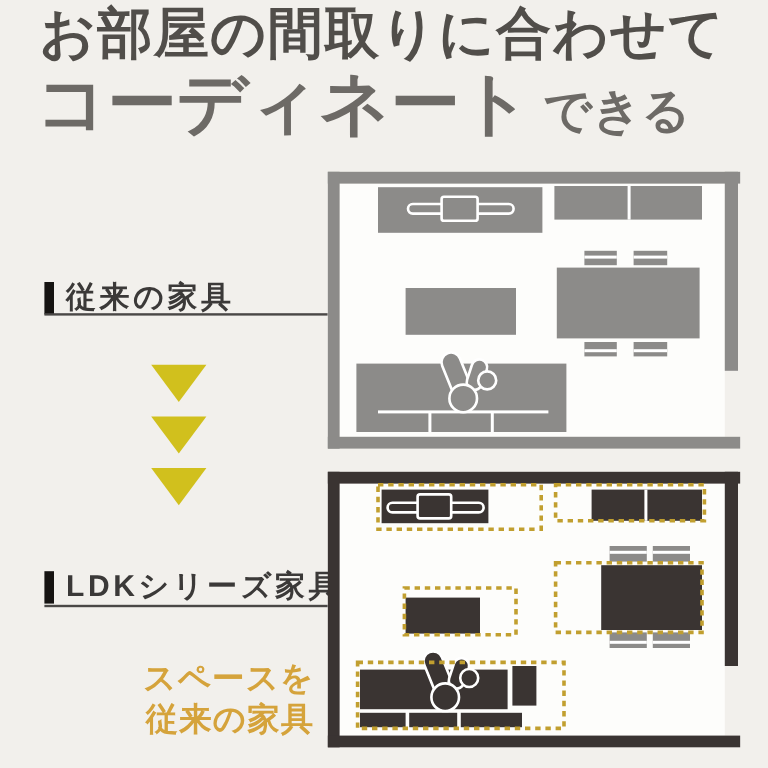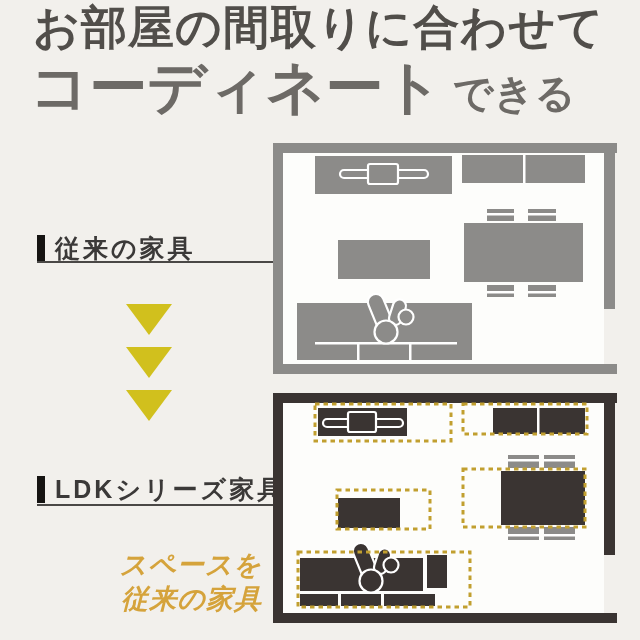--- a/index.html
+++ b/index.html
@@ -26,21 +26,21 @@
   #label-after{top:476px;justify-content:space-between;}
   .rule{position:absolute;left:37px;width:236px;height:2px;background:var(--rule);}
   #rule-before{top:261px;}
   #rule-after{top:504px;}
 
   .arrows{position:absolute;left:126px;top:304px;display:flex;flex-direction:column;}
   .tri{width:0;height:0;border-left:23px solid transparent;border-right:23px solid transparent;
        border-top:31px solid var(--arrow-yellow);margin-bottom:12px;}
 
   .caption{position:absolute;right:378px;top:549px;text-align:right;color:var(--gold-text);
-           font-size:27px;font-weight:700;letter-spacing:1px;line-height:1.25;white-space:nowrap;font-style:italic;}
+           font-size:27px;font-weight:700;letter-spacing:1px;line-height:1.25;white-space:nowrap;}
 
   .fp{position:absolute;left:273px;}
   #fp-before{top:143px;}
   #fp-after{top:393px;}
   .interior{fill:var(--plan-interior);}
   #fp-before .f{fill:var(--plan-gray);}
   #fp-after .f{fill:var(--plan-dark);}
   .chair{fill:var(--chair-gray);}
   .wh{fill:#ffffff;}
   #fp-before .outl{fill:var(--plan-gray);stroke:#ffffff;stroke-width:2.2;}

